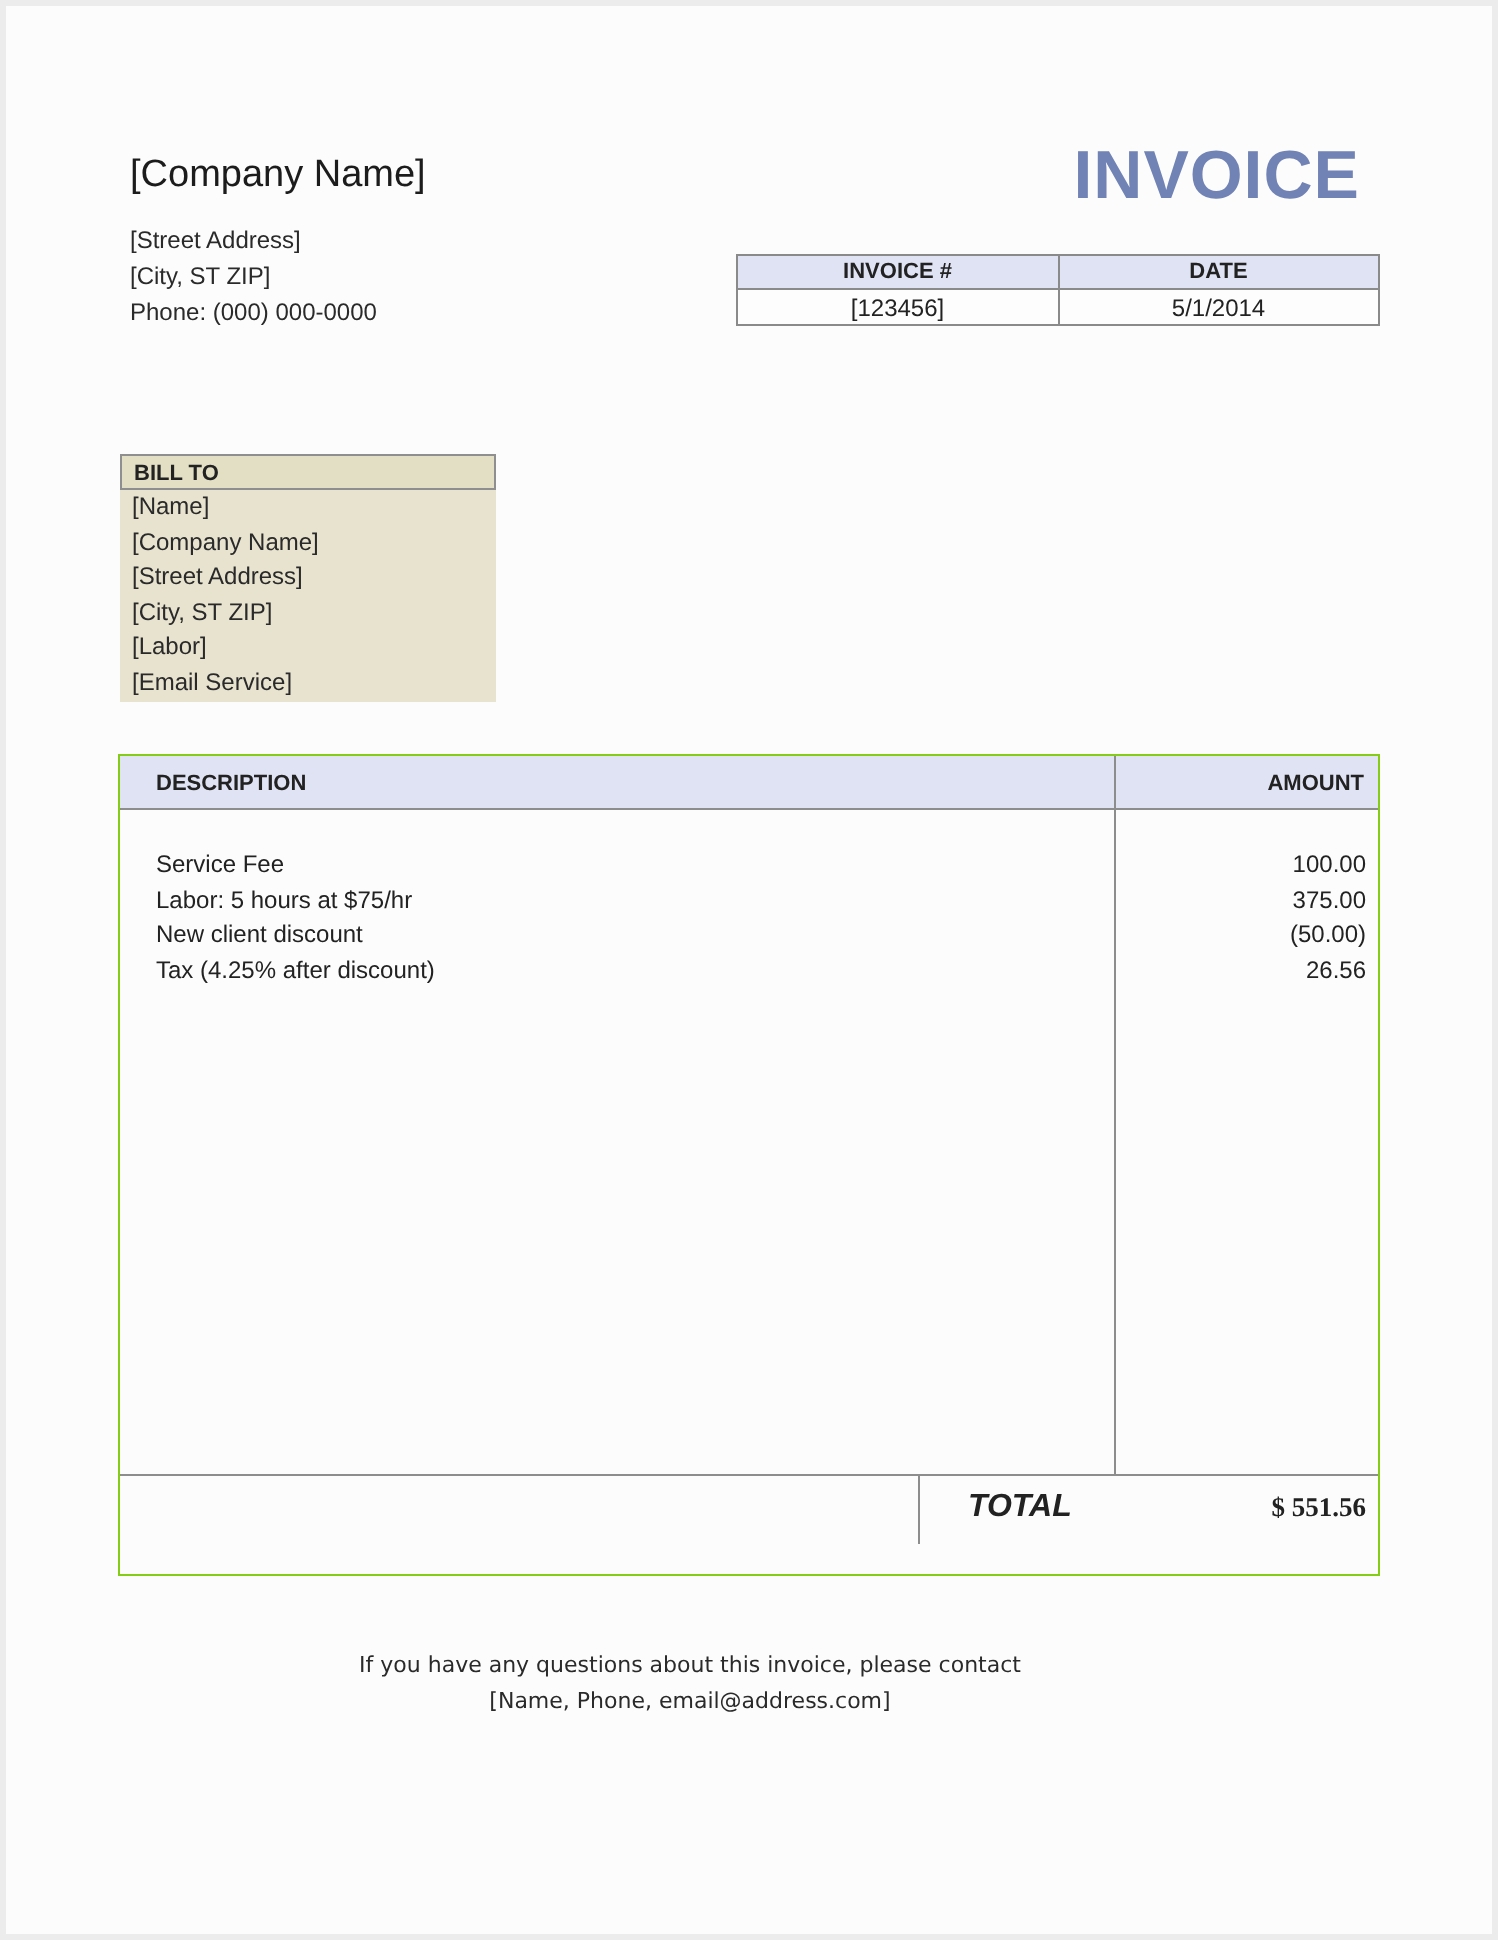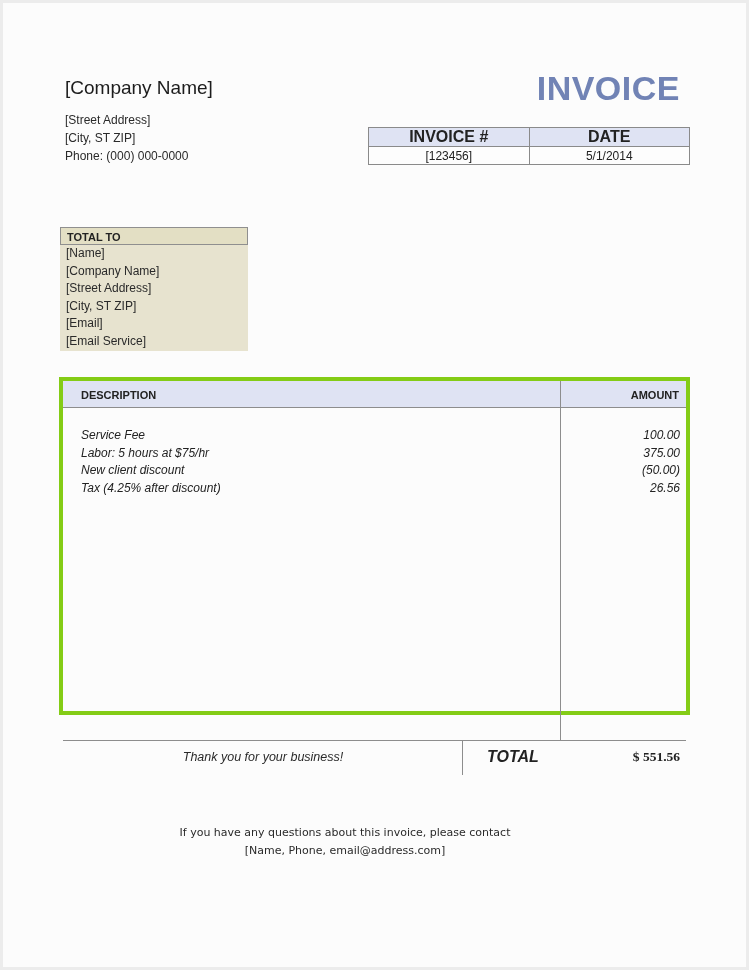--- a/index.html
+++ b/index.html
@@ -13,33 +13,33 @@
     background: #fcfcfc;
   }
   .abs { position: absolute; }
   .company-name { left: 62px; top: 74px; font-size: 19px; color: #1c1c1c; }
   .company-line { left: 62px; font-size: 12px; color: #2a2a2a; }
   .invoice-title { right: 66px; top: 66px; font-size: 34px; font-weight: bold; color: #7183b5; letter-spacing: 0.5px; }
 
   table { border-collapse: collapse; }
   .meta-table { position: absolute; left: 365px; top: 124px; width: 322px; }
   .meta-table th, .meta-table td { border: 1px solid #8a8a8a; text-align: center; width: 50%; }
-  .meta-table th { background: #dfe3f3; font-size: 16px; font-weight: bold; height: 16px; padding: 0; }
+  .meta-table th { background: #dfe3f3; font-size: 11px; font-weight: bold; height: 16px; padding: 0; }
   .meta-table td { font-size: 12px; height: 17px; padding: 0; background: #fdfdfd; }
 
   .billto { position: absolute; left: 57px; top: 224px; width: 188px; height: 124px; background: #e7e3cf; }
   .billto-head { height: 18px; border: 1px solid #8f8f8f; background: #e3dfc4; font-size: 11px; font-weight: bold; line-height: 18px; padding-left: 6px; box-sizing: border-box; }
   .billto-line { font-size: 12px; line-height: 17.5px; padding-left: 6px; color: #2a2a2a; }
 
-  .items { position: absolute; left: 56px; top: 374px; width: 631px; height: 338px; border: 4px solid #84cc16; box-sizing: border-box; }
+  .items { position: absolute; left: 56px; top: 374px; width: 631px; height: 411px; border: 1px solid #84cc16; box-sizing: border-box; }
   .items-head { position: absolute; left: 0; top: 0; right: 0; height: 27px; background: #dfe3f3; border-bottom: 1px solid #8d8d8d; box-sizing: border-box; }
   .col-div { position: absolute; left: 497px; top: 0; width: 1px; height: 359px; background: #8d8d8d; }
   .hdr-desc { position: absolute; left: 18px; top: 8px; font-size: 11px; font-weight: bold; }
   .hdr-amt { position: absolute; right: 7px; top: 8px; font-size: 11px; font-weight: bold; text-align: right; }
-  .rows { position: absolute; left: 0; top: 47px; right: 0; font-style: italic; }
+  .rows { position: absolute; left: 0; top: 47px; right: 0; }
   .row { position: relative; height: 17.5px; font-size: 12px; }
   .row .desc { position: absolute; left: 18px; top: 0; }
   .row .amt { position: absolute; right: 6px; top: 0; }
   .footer-row { position: absolute; left: 0; right: 0; top: 359px; height: 34px; border-top: 1px solid #8d8d8d; }
   .thanks { position: absolute; left: 0; width: 400px; top: 9px; text-align: center; font-size: 12.5px; font-style: italic; color: #2a2a2a; }
   .total-div { position: absolute; left: 399px; top: 0; width: 1px; height: 34px; background: #8d8d8d; }
   .total-label { position: absolute; left: 424px; top: 7px; font-size: 16px; font-weight: bold; font-style: italic; }
   .total-value { position: absolute; right: 6px; top: 8px; font-size: 13.5px; font-weight: bold; font-family: Liberation Serif, serif; }
 
   .contact { position: absolute; left: 0; width: 690px; text-align: center; font-family: "DejaVu Sans", sans-serif; font-size: 11px; color: #2a2a2a; }
@@ -63,26 +63,26 @@
       <th>DATE</th>
     </tr>
     <tr>
       <td>[123456]</td>
       <td>5/1/2014</td>
     </tr>
   </tbody>
     </table>
 
   <div class="billto">
-    <div class="billto-head">TOTAL TO</div>
+    <div class="billto-head">BILL TO</div>
     <div class="billto-line">[Name]</div>
     <div class="billto-line">[Company Name]</div>
     <div class="billto-line">[Street Address]</div>
     <div class="billto-line">[City, ST  ZIP]</div>
-    <div class="billto-line">[Email]</div>
+    <div class="billto-line">[Labor]</div>
     <div class="billto-line">[Email Service]</div>
   </div>
 
   <div class="items">
     <div class="items-head">
       <span class="hdr-desc">DESCRIPTION</span>
       <span class="hdr-amt">AMOUNT</span>
     </div>
     <div class="col-div"></div>
     <div class="rows">
@@ -97,21 +97,20 @@
       <div class="row">
         <span class="desc">New client discount</span>
         <span class="amt">(50.00)</span>
       </div>
       <div class="row">
         <span class="desc">Tax (4.25% after discount)</span>
         <span class="amt">26.56</span>
       </div>
     </div>
     <div class="footer-row">
-      <span class="thanks">Thank you for your business!</span>
       <div class="total-div"></div>
       <span class="total-label">TOTAL</span>
       <span class="total-value">$ 551.56</span>
     </div>
   </div>
 
 </div>
 
 <div class="contact" style="top:826px">If you have any questions about this invoice, please contact</div>
 <div class="contact" style="top:844px">[Name, Phone, email@address.com]</div>

